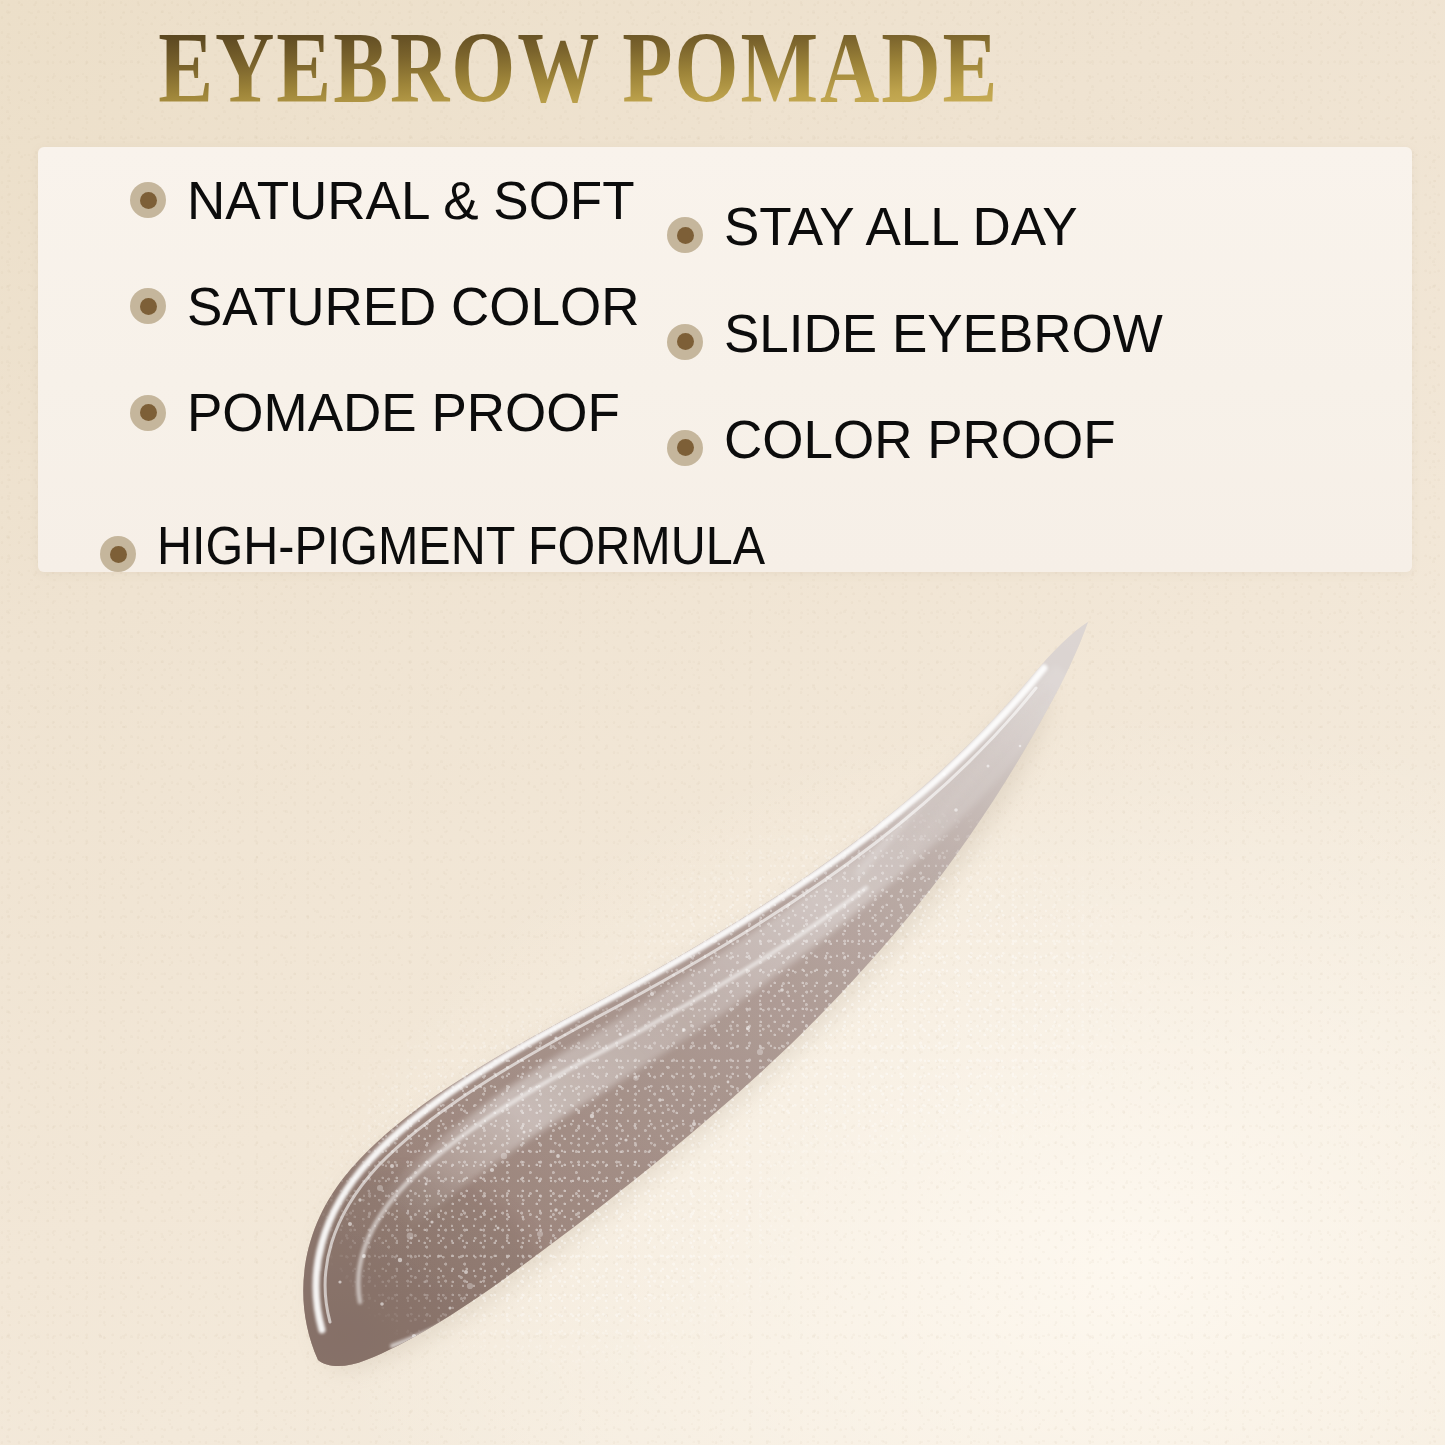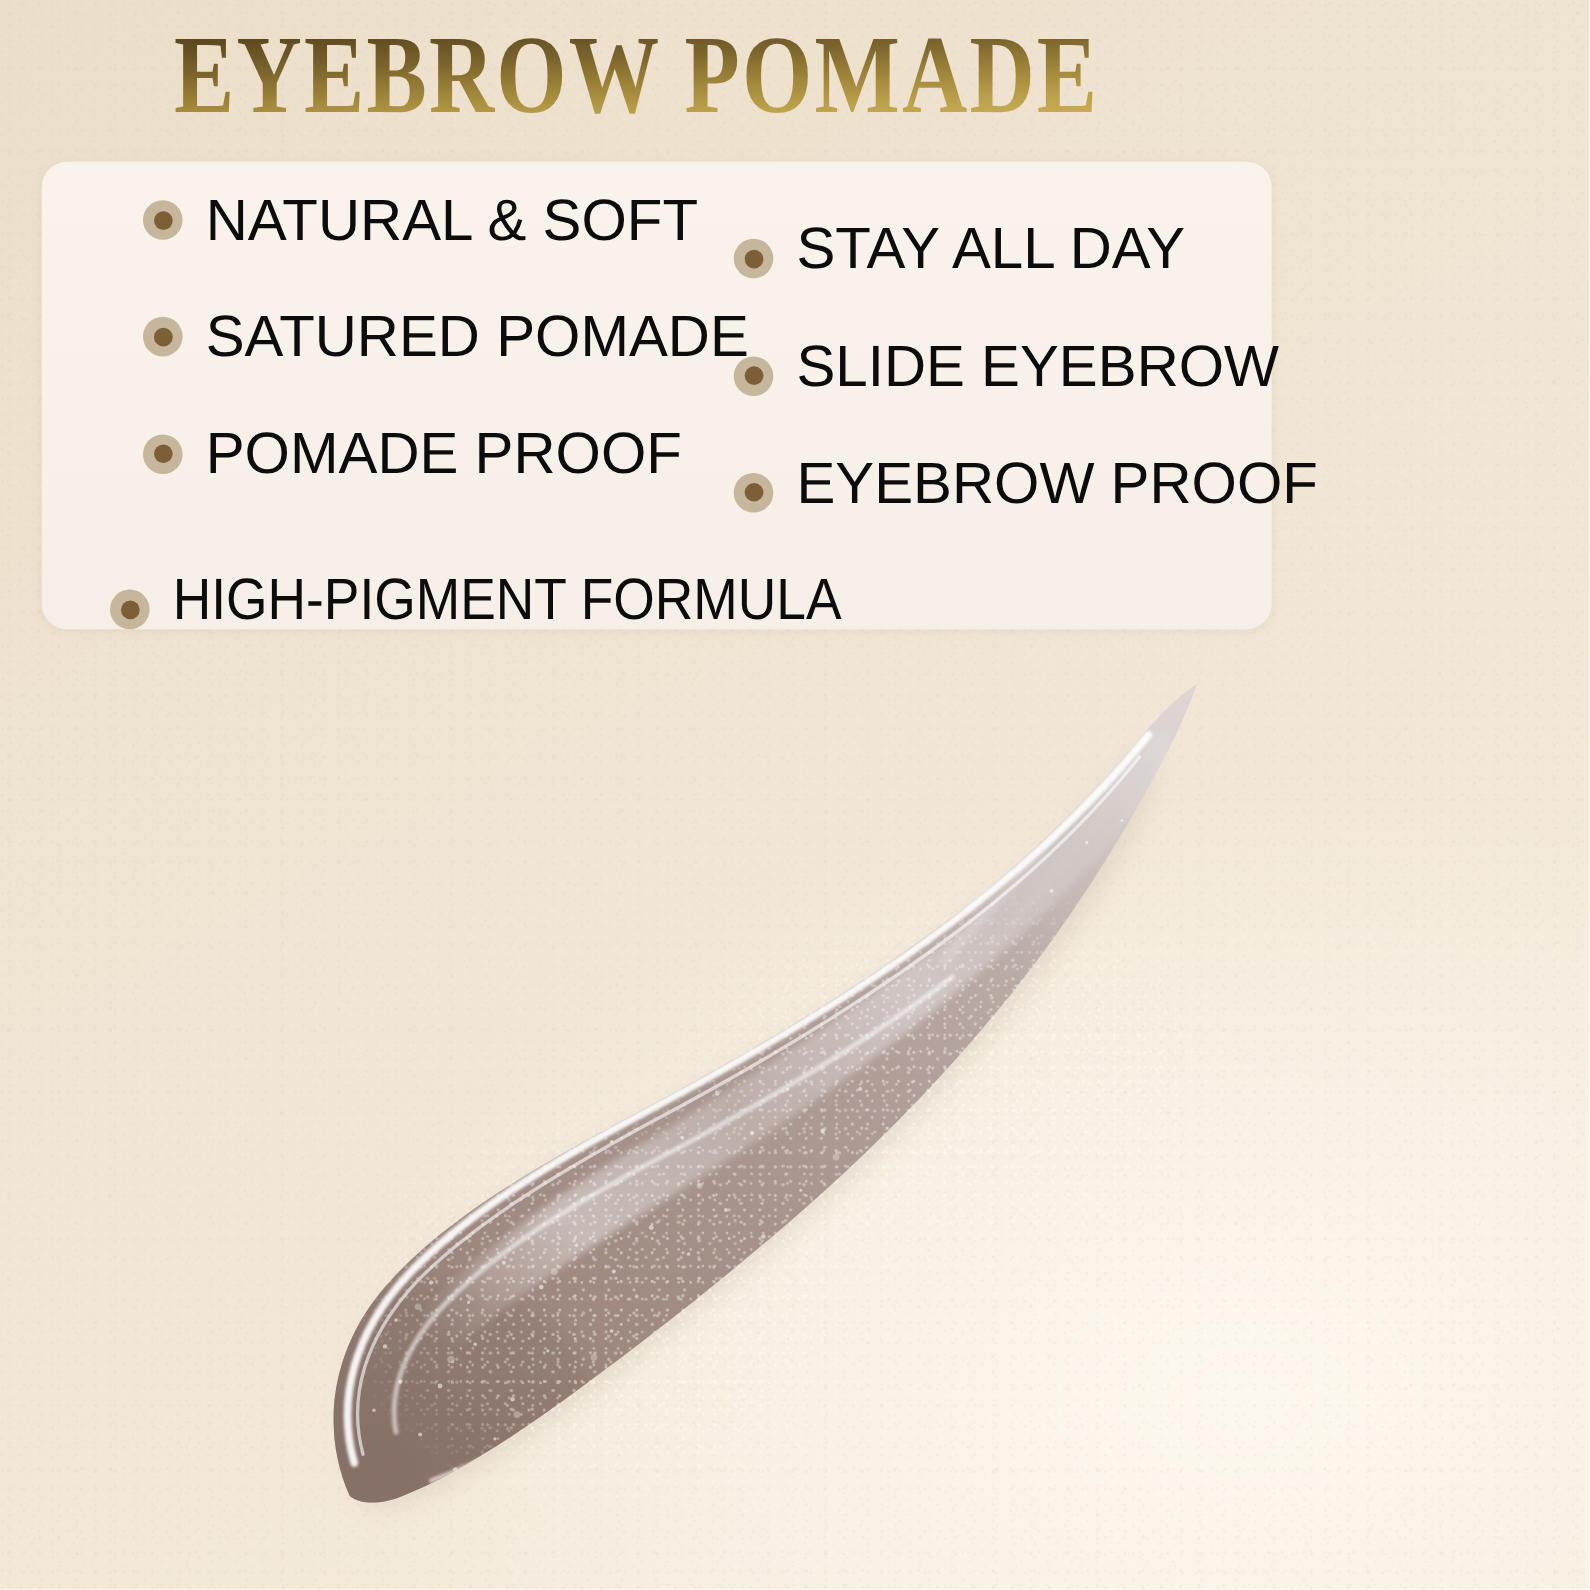--- a/index.html
+++ b/index.html
@@ -70,24 +70,24 @@
     color: transparent;
     -webkit-text-fill-color: transparent;
     white-space: nowrap;
   }
 
   
   #features-card {
     position: absolute;
     left: 38px;
     top: 147px;
-    width: 1118px;
+    width: 1374px;
     height: 425px;
     background: linear-gradient(180deg, #f9f3ec 0%, #f7f1e9 55%, #f6efe7 100%);
-    border-radius: 23px;
+    border-radius: 6px;
     box-shadow: 0 2px 10px rgba(160,140,110,0.10);
     z-index: 4;
   }
   #features-grid {
     position: absolute;
     inset: 0;
     display: grid;
     grid-template-columns: 567px 807px;
     grid-template-rows: repeat(4, 1fr);
     align-items: center;
@@ -185,36 +185,36 @@
         <span class="feature-label">NATURAL &amp; SOFT</span>
       </div>
 
       <div class="feature-item col-right">
         <span class="bullet"></span>
         <span class="feature-label">STAY ALL DAY</span>
       </div>
 
       <div class="feature-item col-left">
         <span class="bullet"></span>
-        <span class="feature-label">SATURED POMADE</span>
+        <span class="feature-label">SATURED COLOR</span>
       </div>
 
       <div class="feature-item col-right">
         <span class="bullet"></span>
         <span class="feature-label">SLIDE EYEBROW</span>
       </div>
 
       <div class="feature-item col-left">
         <span class="bullet"></span>
         <span class="feature-label">POMADE PROOF</span>
       </div>
 
       <div class="feature-item col-right">
         <span class="bullet"></span>
-        <span class="feature-label">EYEBROW PROOF</span>
+        <span class="feature-label">COLOR PROOF</span>
       </div>
 
 
       <div class="feature-item col-right">
         <span class="bullet"></span>
         <span class="feature-label condensed">HIGH-PIGMENT FORMULA</span>
       </div>
 
     </div>
   </div>

